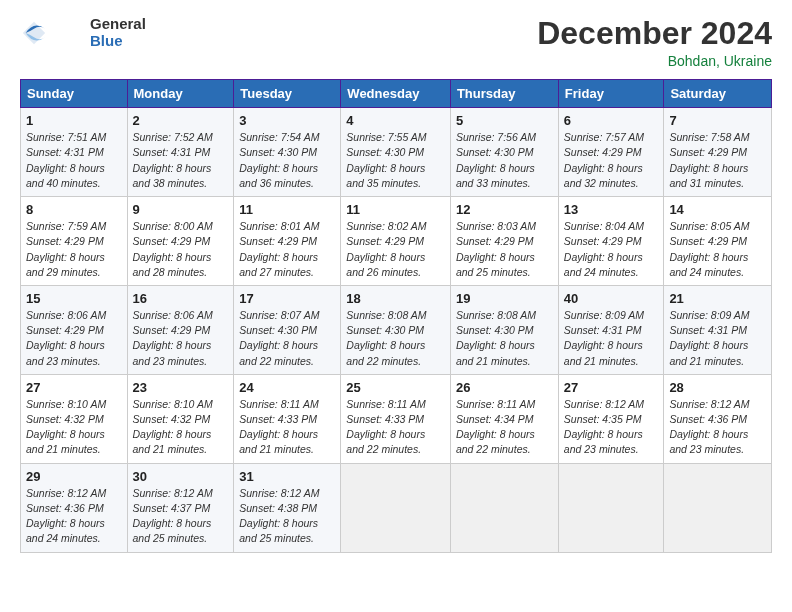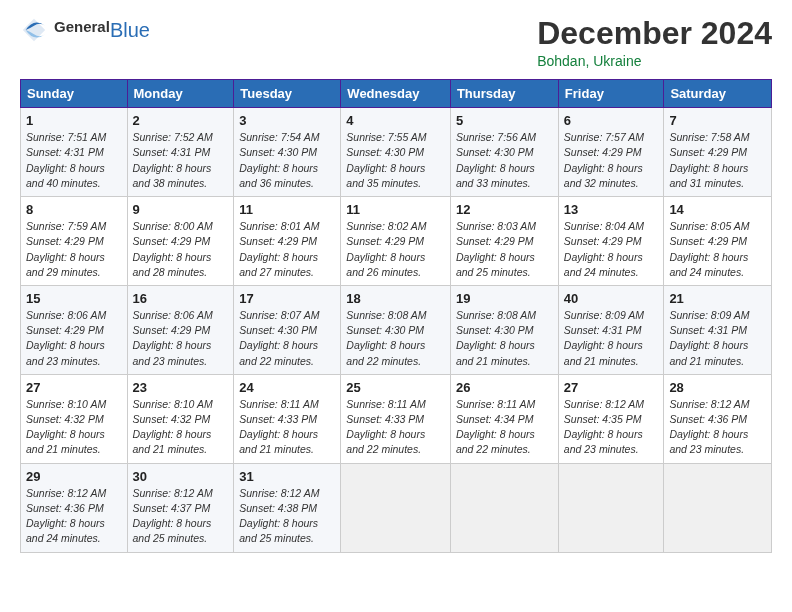--- a/index.html
+++ b/index.html
@@ -22,41 +22,41 @@
       justify-content: space-between;
       margin-bottom: 10px;
     }
     .logo {
       display: flex;
       align-items: center;
       gap: 4px;
     }
     .logo-text {
       display: flex;
-      flex-direction: row;
+      flex-direction: column;
       line-height: 1.1;
+      margin-left: 36px;
     }
     .logo-general {
       font-size: 15px;
       font-weight: bold;
       color: #333;
     }
     .logo-blue {
-      font-size: 20px;
-      font-weight: normal;
+      font-size: 15px;
+      font-weight: bold;
       color: #2a6db5;
-      text-align: center;
     }
     .logo-icon {
       width: 28px;
       height: 28px;
       margin-right: 2px;
     }
     .title-block {
-      text-align: left;
+      text-align: right;
       margin-left: 48px;
     }
     .title-month {
       font-size: 32px;
       font-weight: bold;
       color: #333;
       line-height: 1.1;
     }
     .title-location {
       font-size: 14px;

